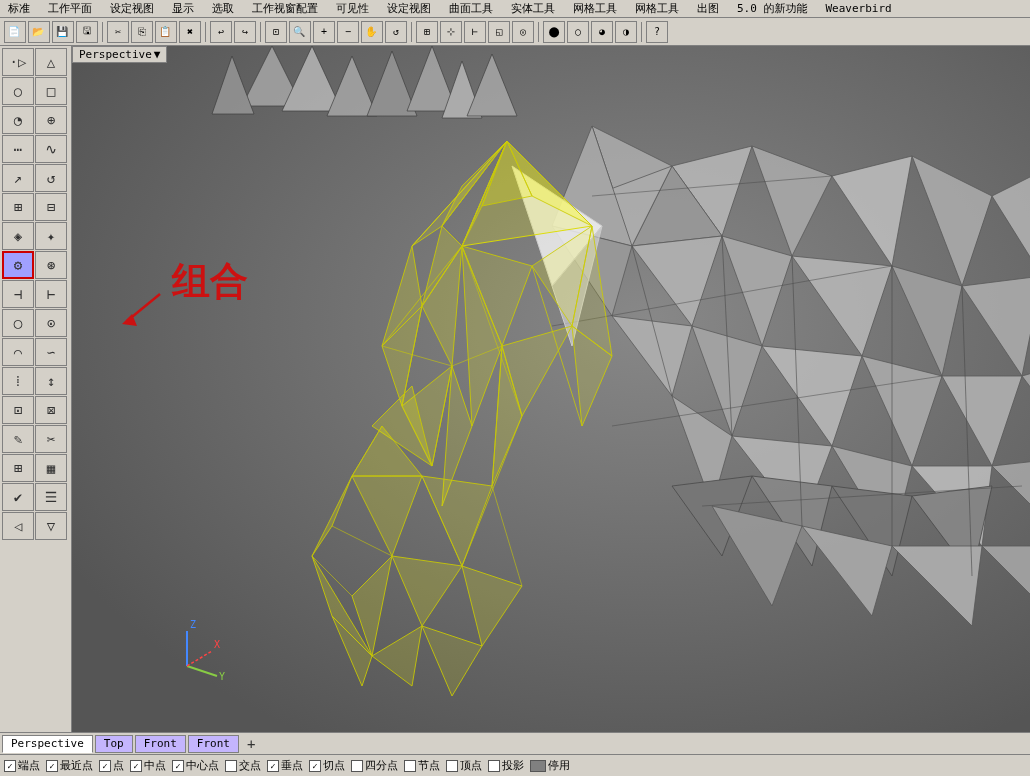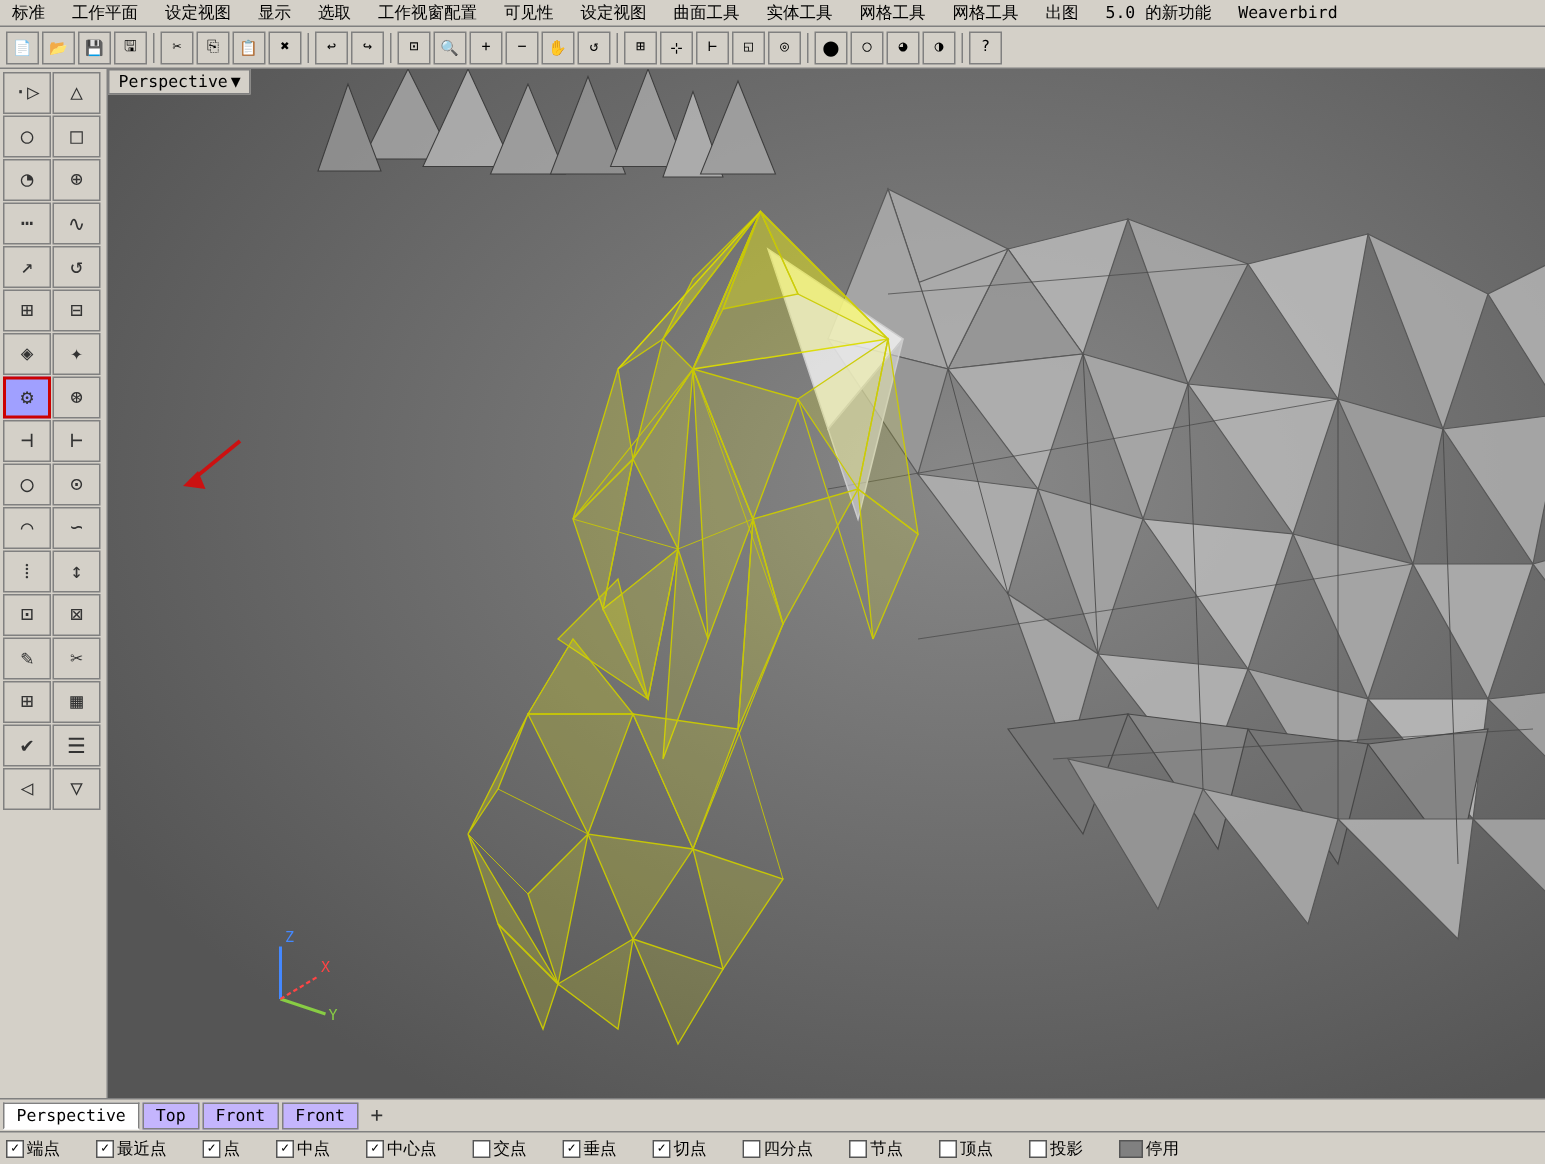--- a/index.html
+++ b/index.html
@@ -178,21 +178,21 @@
       color: #333;
     }
 
     
     #snap-bar {
       height: 22px;
       background: #d4d0c8;
       display: flex;
       align-items: center;
       padding: 0 4px;
-      gap: 24px;
+      gap: 6px;
       border-top: 1px solid #808080;
       font-size: 11px;
     }
     .snap-item {
       display: flex;
       align-items: center;
       gap: 2px;
     }
     .snap-cb {
       width: 12px;
@@ -499,20 +499,21 @@
       <g id="axis-indicator" transform="translate(115,620)">
         <line x1="0" y1="0" x2="0" y2="-35" stroke="#4488ff" stroke-width="2"></line>
         <text x="3" y="-38" fill="#4488ff" font-size="10">Z</text>
         <line x1="0" y1="0" x2="30" y2="10" stroke="#88cc44" stroke-width="2"></line>
         <text x="32" y="14" fill="#88cc44" font-size="10">Y</text>
         <line x1="0" y1="0" x2="25" y2="-15" stroke="#ff4444" stroke-width="1.5" stroke-dasharray="3,2"></line>
         <text x="27" y="-18" fill="#ff4444" font-size="10">X</text>
       </g>
     </svg>
 
+    <div class="annot-text" style="left:100px; top:210px;">组合</div>
   </div>
 </div>
 
 <div id="vp-tabs">
   <div class="vp-tab active">Perspective</div>
   <div class="vp-tab">Top</div>
   <div class="vp-tab">Front</div>
   <div class="vp-tab">Front</div>
   <div class="vp-tab-add">+</div>
 </div>

